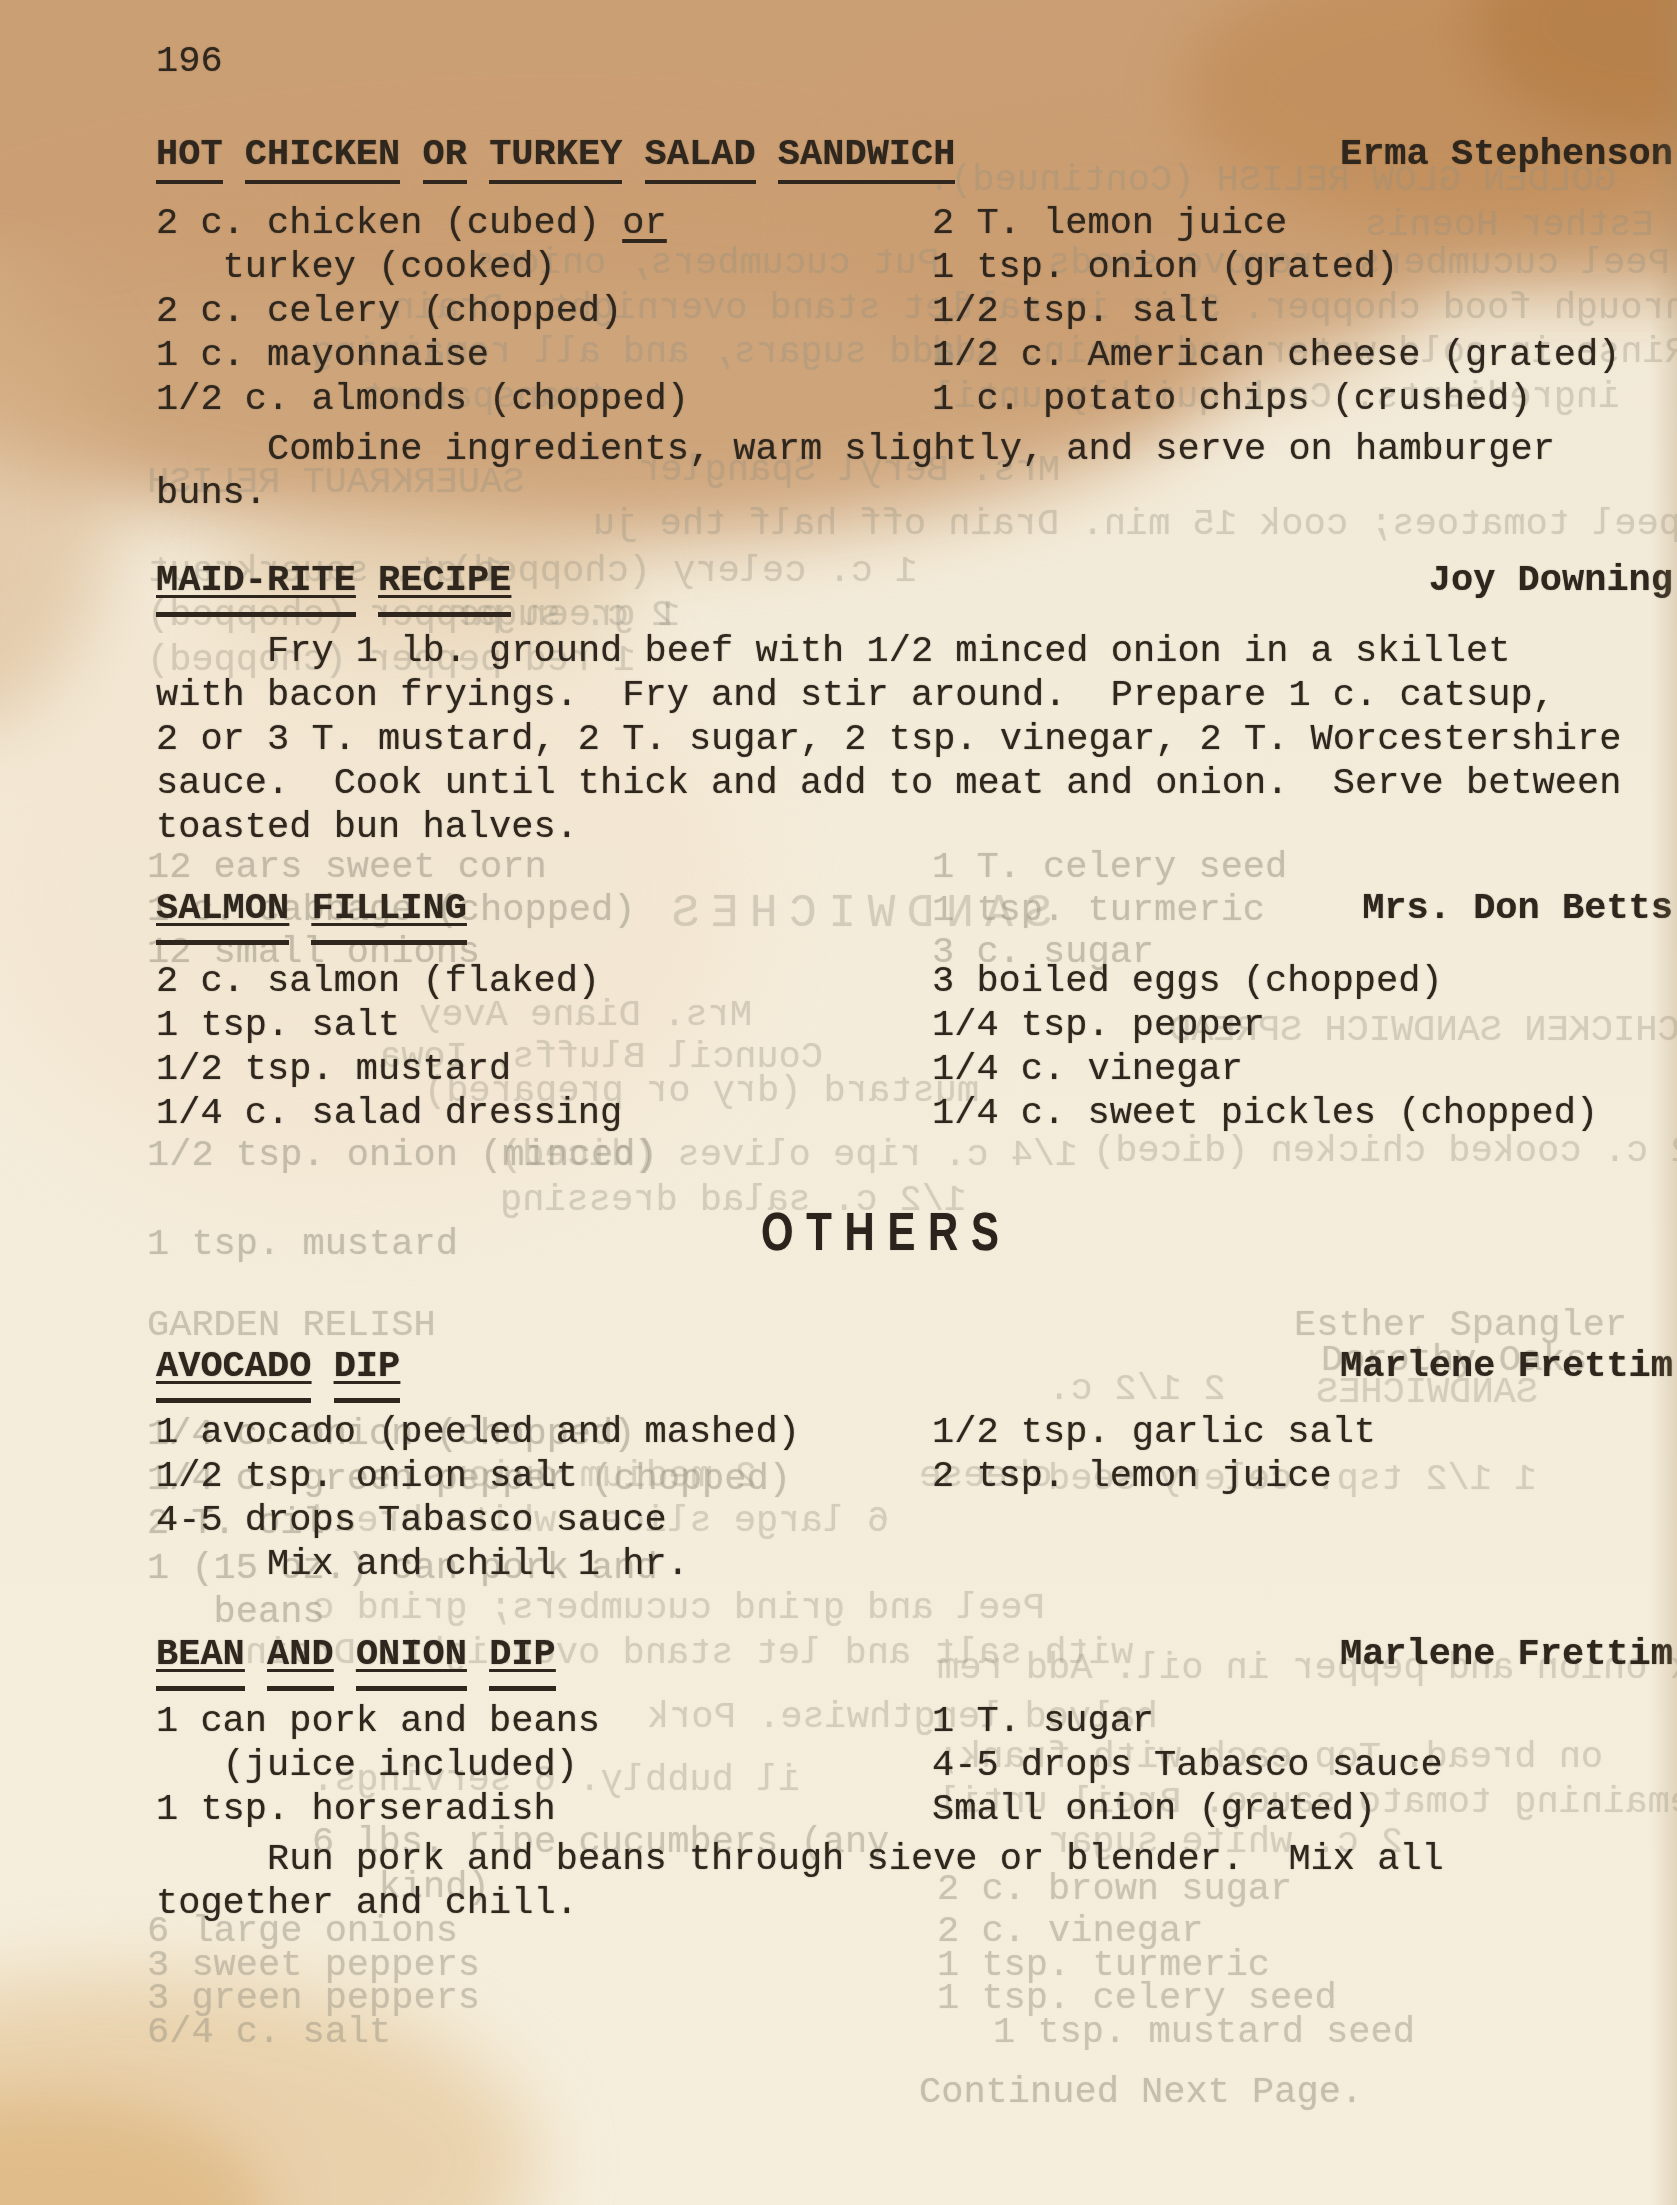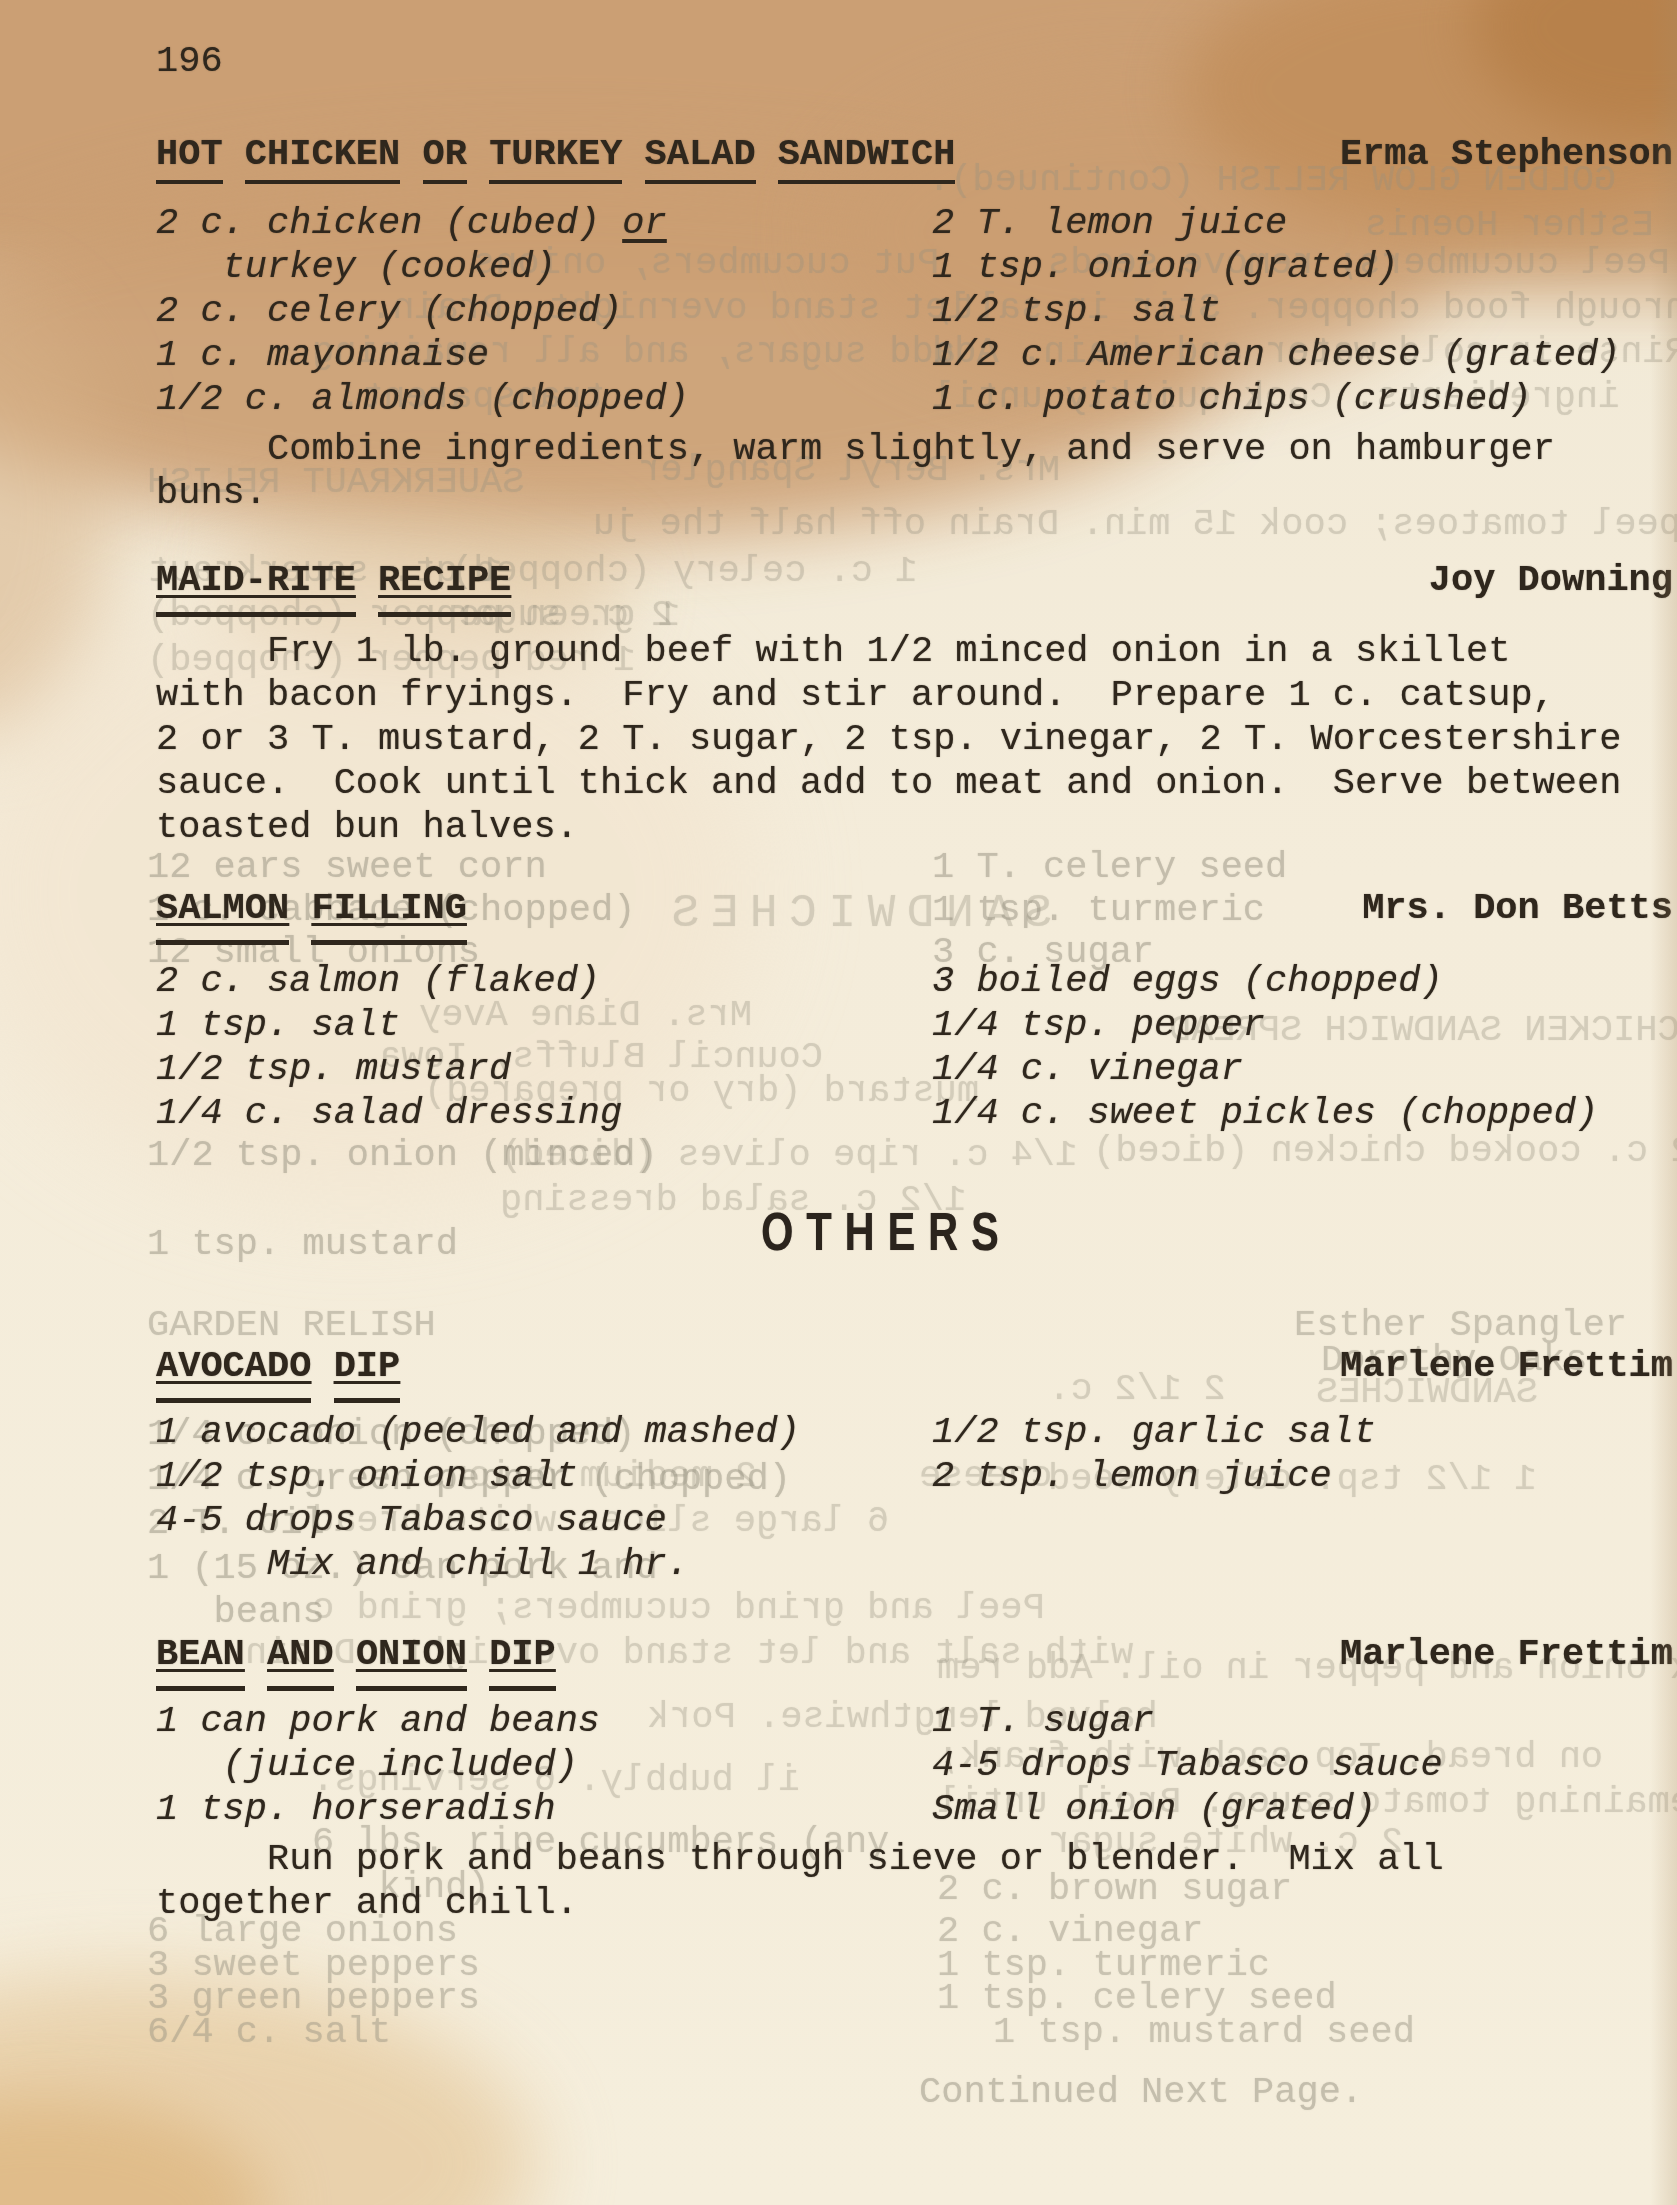--- a/index.html
+++ b/index.html
@@ -18,21 +18,21 @@
   .pagenum{position:absolute;left:156px;top:39px;}
   .hdr{position:absolute;left:156px;width:1517px;display:flex;
        justify-content:space-between;align-items:baseline;font-weight:bold;}
   .hw{display:inline-block;border-bottom:4.9px solid currentColor;padding-bottom:3.6px;}
   .dbl .hw{text-decoration:underline;text-decoration-thickness:3.1px;
            text-underline-offset:5.4px;padding-bottom:9.8px;border-bottom-width:5.8px;}
   .author{font-weight:bold;}
   .col{position:absolute;white-space:pre;}
   .col.left{left:156px;}
   .col.right{left:932px;}
-  .tline{white-space:pre;font-style:italic;}
+  .tline{white-space:pre;}
   .u{text-decoration:underline;text-decoration-thickness:4px;text-underline-offset:6.2px;}
   .para{position:absolute;left:156px;width:1530px;white-space:pre-wrap;}
   .others{position:absolute;left:761px;top:1205px;font-family:"Liberation Sans",sans-serif;
           font-weight:bold;font-size:44px;letter-spacing:13.4px;
           transform:scale(.95,1.22);transform-origin:left top;color:#2b241d;
           text-shadow:0 0 0.9px rgba(43,36,29,.5);}
   .edge-right{position:absolute;right:0;top:0;width:27px;height:100%;z-index:4;
           background:linear-gradient(90deg,rgba(180,150,110,0),rgba(170,140,100,.25));}
 </style>
 </head>

